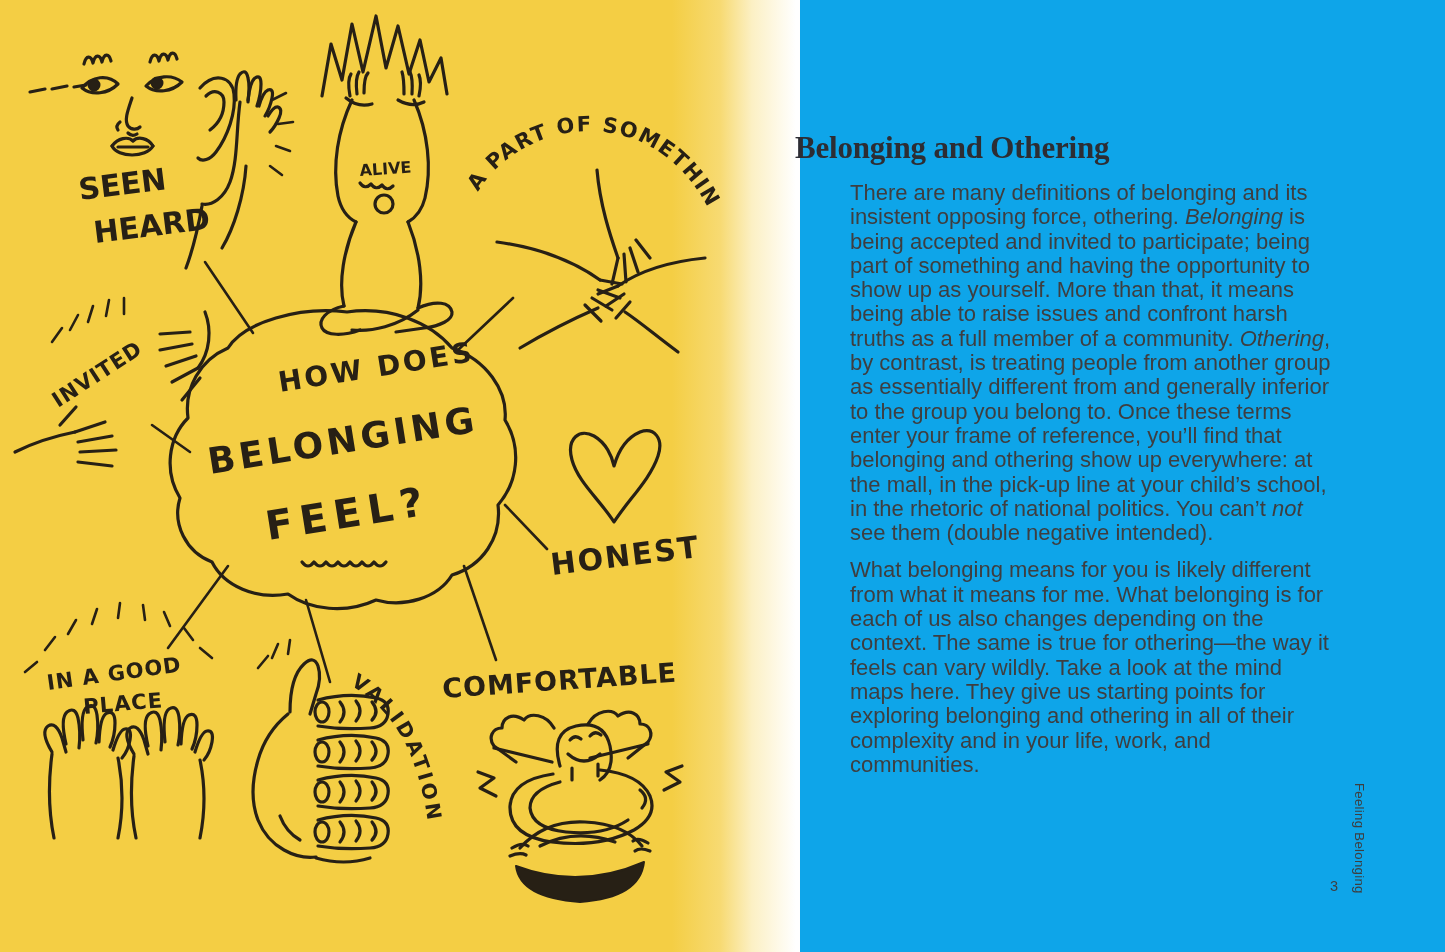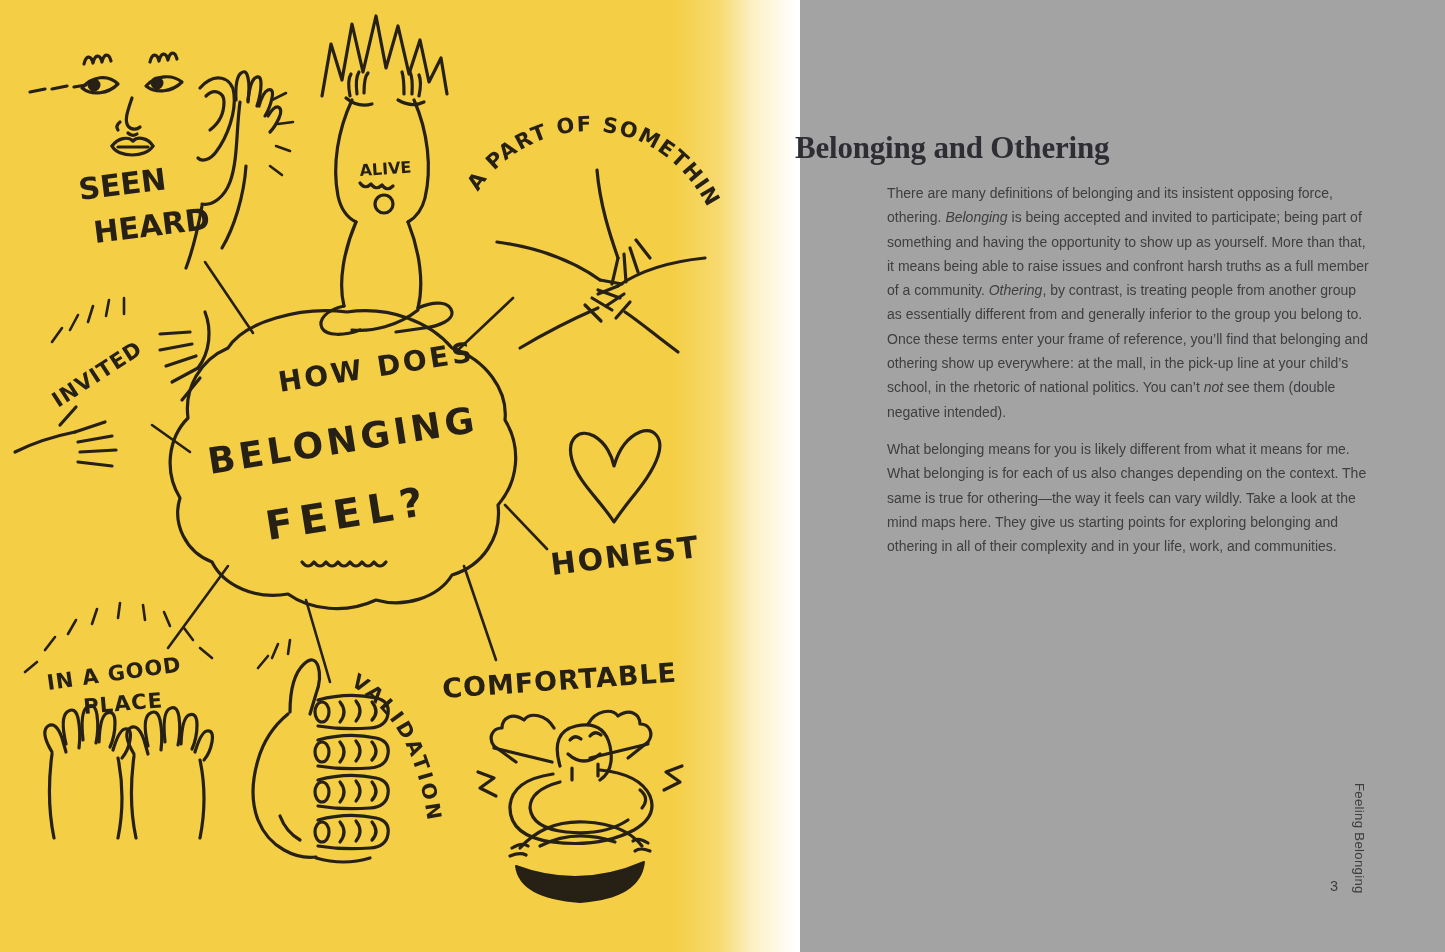--- a/index.html
+++ b/index.html
@@ -13,29 +13,29 @@
   .spread{position:relative;width:1445px;height:952px;background:#fff;overflow:hidden;}
   .left-page{
     position:absolute;left:0;top:0;width:800px;height:952px;
     background:linear-gradient(90deg,var(--yellow) 0%,var(--yellow) 84%,#F7DA72 90%,#FCF0C4 94%,#FFFFFF 99.5%);
   }
   .left-page svg{position:absolute;left:0;top:0;}
   .s{fill:none;stroke:var(--ink);stroke-width:3.2;stroke-linecap:round;stroke-linejoin:round;}
   .thin{stroke-width:2.6;}
   .sf{fill:var(--ink);stroke:var(--ink);stroke-width:2;stroke-linejoin:round;}
   .hand{font-family:"DejaVu Sans",sans-serif;font-weight:700;fill:var(--ink);}
-  .right-page{position:absolute;left:800px;top:0;width:645px;height:952px;background:#a3a3a3;}
+  .right-page{position:absolute;left:800px;top:0;width:645px;height:952px;background:#0ea5e9;}
   .title{
     position:absolute;left:-5px;top:130px;
     font-family:"Liberation Serif",serif;font-weight:700;
     font-size:31px;color:var(--title-text);letter-spacing:-0.2px;white-space:nowrap;
   }
   .body{
     position:absolute;left:50px;top:181px;width:482px;
-    font-size:14px;line-height:24.3px;color:var(--body-text);margin-left:37px;
+    font-size:22px;line-height:24.3px;color:var(--body-text);
   }
   .body p{margin:0 0 13px 0;}
   .body em{font-style:italic;}
   .sidebar-caption{
     position:absolute;left:552px;top:783px;height:130px;
     writing-mode:vertical-rl;
     font-size:13.2px;color:var(--body-text);letter-spacing:0.3px;white-space:nowrap;
   }
   .pagenum{position:absolute;left:530px;top:878px;font-size:14.5px;color:var(--body-text);}
 </style>

